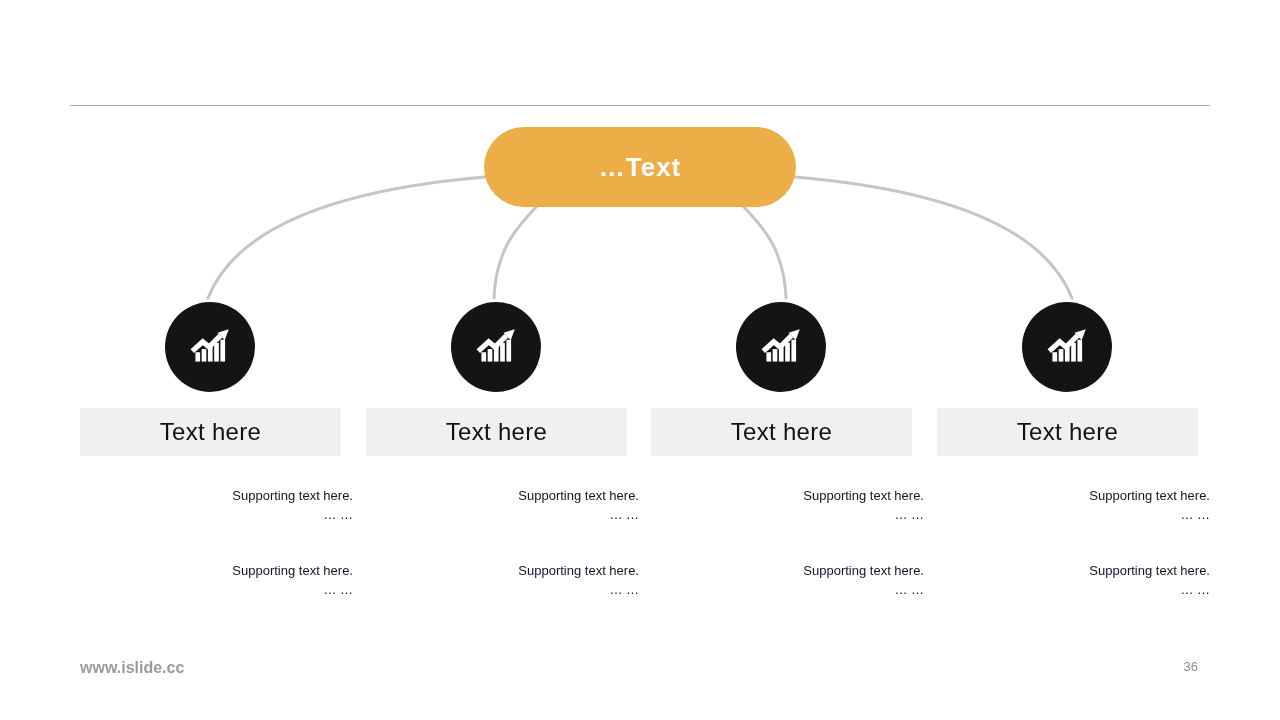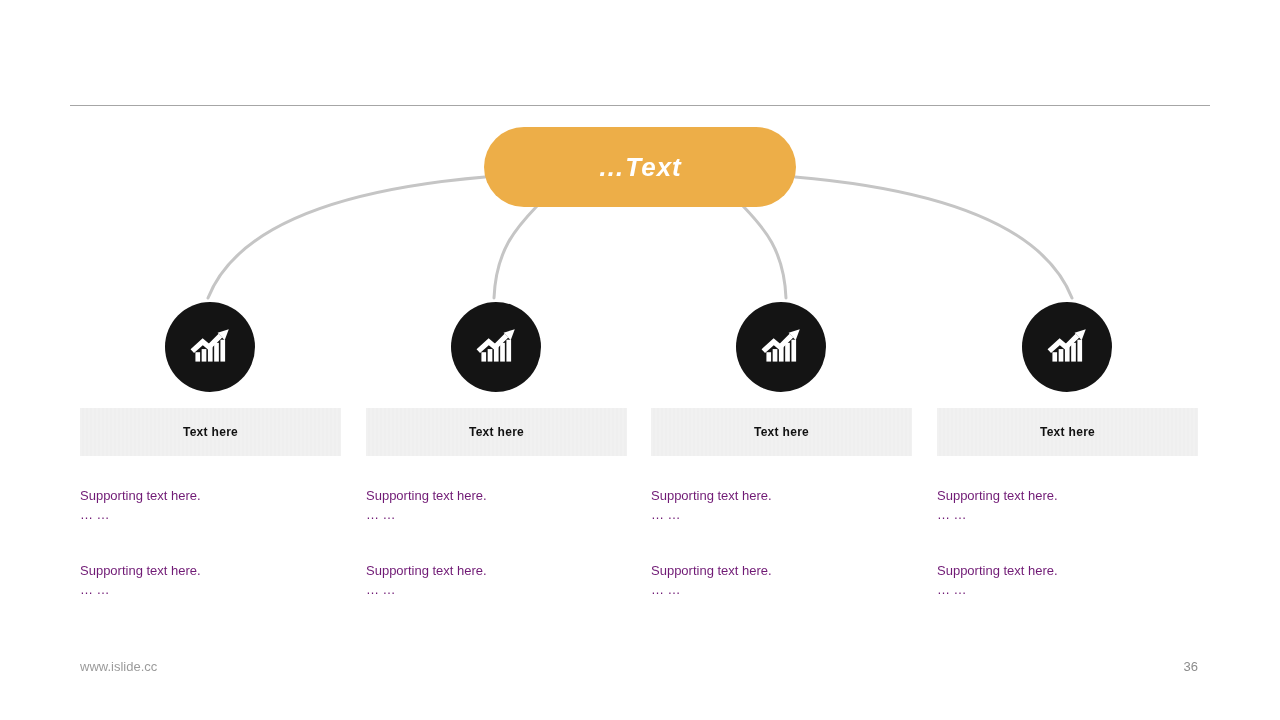--- a/index.html
+++ b/index.html
@@ -8,38 +8,38 @@
     background:#ffffff;font-family:"Liberation Sans", sans-serif;
   }
   .divider{position:absolute;left:70px;top:105px;width:1140px;height:1px;background:#a6a6a6;}
   .connectors{position:absolute;left:0;top:0;width:1280px;height:720px;}
   .connectors path{stroke:#c5c5c5;stroke-width:3;fill:none;stroke-linecap:round;}
   .pill{
     position:absolute;left:484px;top:127px;width:312px;height:80px;
     background:#edae48;border-radius:40px;
     display:flex;align-items:center;justify-content:center;
   }
-  .pill span{color:#ffffff;font-size:26px;font-weight:bold;font-style:italic;letter-spacing:1px;}
+  .pill span{color:#ffffff;font-size:26px;font-weight:bold;letter-spacing:1px;}
   .col{position:absolute;top:302px;width:261px;height:310px;}
   .col-0{left:80px;} .col-1{left:366px;} .col-2{left:651px;} .col-3{left:937px;}
   .circle{
     position:absolute;left:85px;top:0;width:90px;height:90px;border-radius:50%;
     background:#141414;display:flex;align-items:center;justify-content:center;
   }
   .circle svg{width:50px;height:50px;display:block;}
   .label-box{
     position:absolute;left:0;top:106px;width:261px;height:48px;
     background:repeating-linear-gradient(90deg,#f1f1f1 0 2px,#efefef 2px 4px);
     display:flex;align-items:center;justify-content:center;
   }
-  .label-box span{font-size:12px;font-weight:bold;color:#111111;letter-spacing:0.3px;}
-  .support{position:absolute;left:0;width:261px;text-align:left;color:#701a75;font-size:13px;line-height:19px;}
+  .label-box span{font-size:24px;font-weight:normal;color:#111111;letter-spacing:0.3px;}
+  .support{position:absolute;left:12px;width:261px;text-align:right;color:#0f172a;font-size:13px;line-height:19px;}
   .support-1{top:184px;}
   .support-2{top:259px;}
-  .footer-url{position:absolute;left:80px;top:659px;font-size:13px;color:#9b9b9b;}
+  .footer-url{position:absolute;left:80px;top:659px;font-size:16px;color:#9b9b9b;font-weight:bold;}
   .page-num{position:absolute;top:659px;right:82px;font-size:13px;color:#8c8c8c;}
 </style>
 </head>
 <body>
 
 <div class="slide">
 
   <div class="divider"></div>
 
   <svg class="connectors" viewBox="0 0 1280 720">

